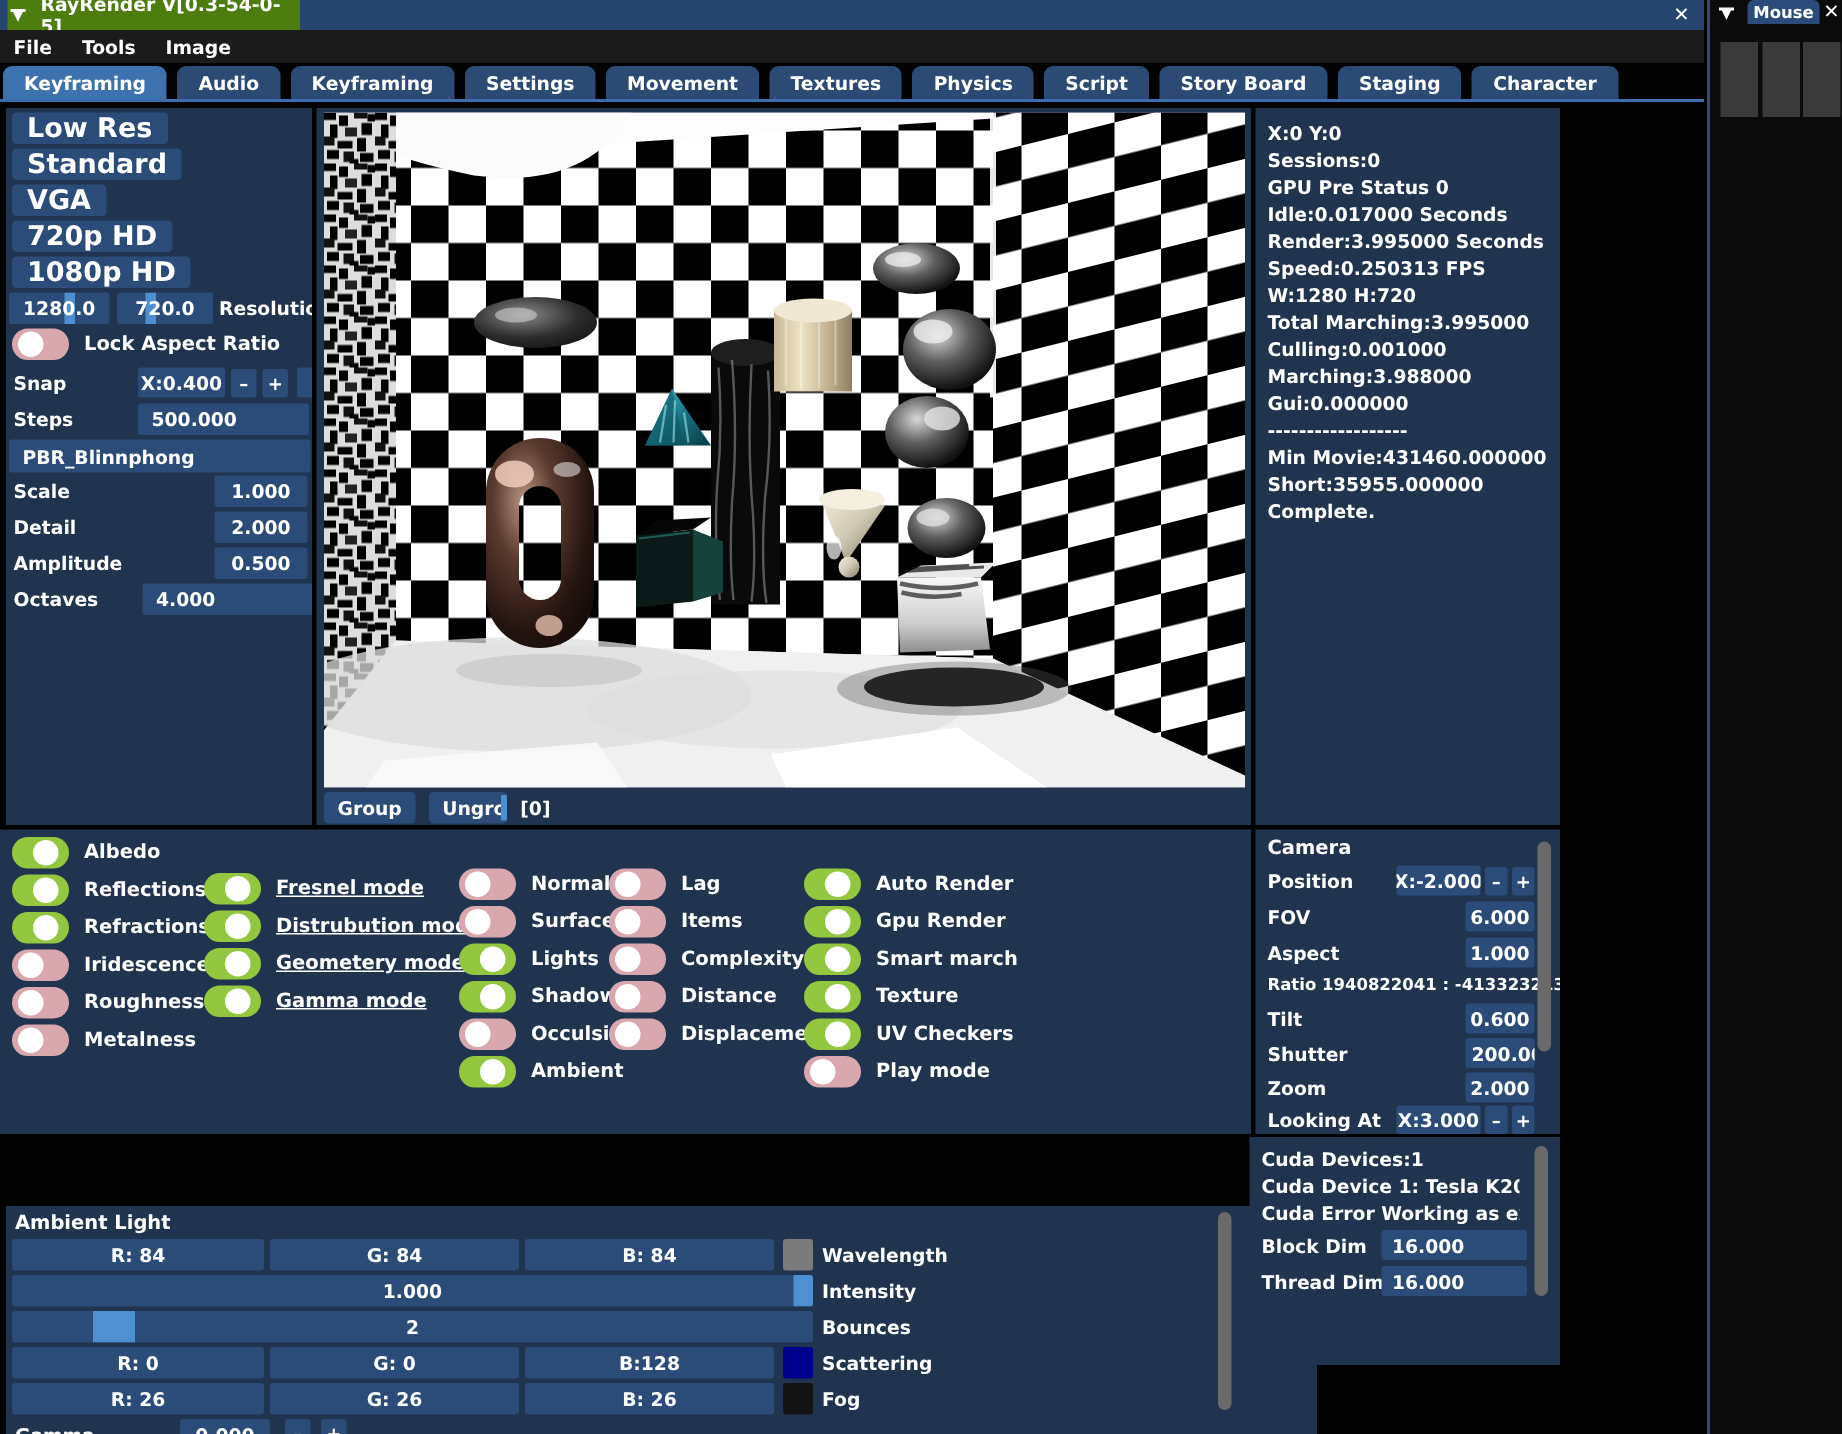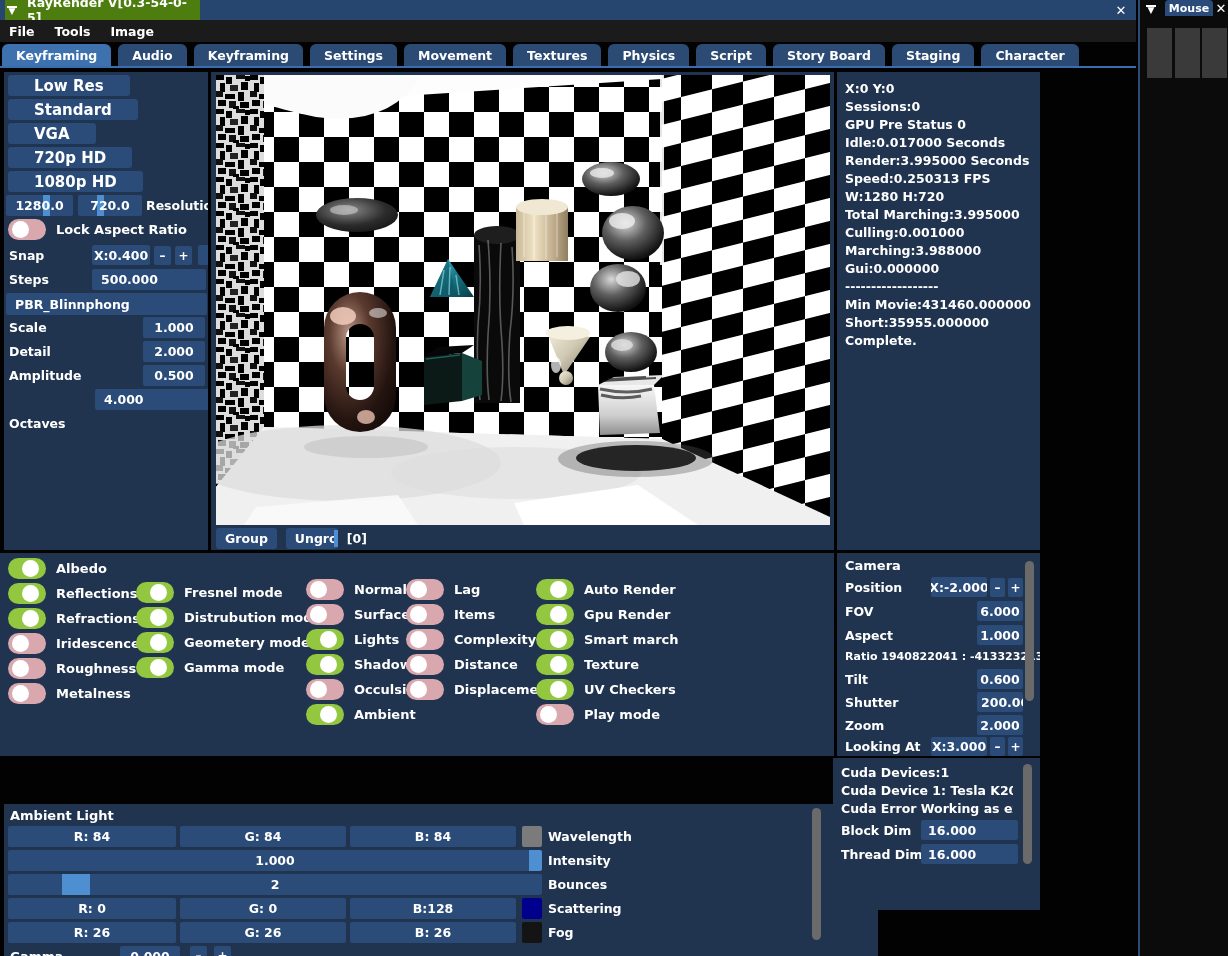--- a/index.html
+++ b/index.html
@@ -21,21 +21,21 @@
     display:flex; align-items:center; gap:20px; padding-left:9px; font-size:12.5px; }
   .tabsrow { position:absolute; left:0; top:44px; width:1136px; height:22px; display:flex; gap:7px; padding-left:2px; }
   .tab { background:#2b4a74; border-radius:6px 6px 0 0; padding:0 14px; height:22px; display:flex;
     align-items:center; font-size:12.5px; white-space:nowrap; }
   .tab.active { background:#3d72ae; }
   .tab-underline { position:absolute; left:0; top:66px; width:1136px; height:2px; background:#3a6db0; }
 
   
   .panel { position:absolute; background:#20344f; overflow:hidden; }
   .btn { background:#2b4c78; color:#fff; border-radius:3px; display:inline-flex; align-items:center;
-    padding:0 26px; height:21px; font-size:15px; white-space:nowrap; }
+    padding:0 10px; height:21px; font-size:18px; white-space:nowrap; }
   .field { position:absolute; background:#2b4c78; border-radius:2px; display:flex; align-items:center;
     justify-content:center; font-size:12.5px; height:21px; overflow:hidden; white-space:nowrap; }
   .field.left { justify-content:flex-start; padding-left:9px; }
   .lbl { position:absolute; font-size:12.5px; white-space:nowrap; }
   .mini { width:17px; height:19px; font-size:12px; justify-content:center; padding:0; }
   .handle { position:absolute; top:0; width:7px; height:100%; background:#4d8fd1; }
   .scrollbar { position:absolute; width:9px; border-radius:5px; background:#6a6a6a; }
 
   
   .tgl { position:absolute; display:flex; flex-direction:column; gap:4px;justify-content:center; }
@@ -135,21 +135,21 @@
     <div class="field left" style="left:88px; top:197px; width:114px;">500.000</div>
 
     <div class="field left" style="left:2px; top:221px; width:201px; height:22px;">PBR_Blinnphong</div>
 
     <span class="lbl" style="left:5px; top:248px;">Scale</span>
     <div class="field" style="left:139px; top:245px; width:62px;">1.000</div>
     <span class="lbl" style="left:5px; top:272px;">Detail</span>
     <div class="field" style="left:139px; top:269px; width:62px;">2.000</div>
     <span class="lbl" style="left:5px; top:296px;">Amplitude</span>
     <div class="field" style="left:139px; top:293px; width:62px;">0.500</div>
-    <span class="lbl" style="left:5px; top:320px;margin-top:24px;">Octaves</span>
+    <span class="lbl" style="left:5px; top:320px;">Octaves</span>
     <div class="field left" style="left:91px; top:317px; width:126px;">4.000</div>
   </div>
 
   <div class="panel" style="left:211px; top:72px; width:623px; height:478px;">
     <svg class="scene" style="position:absolute; left:5px; top:3px;" width="614" height="450" viewBox="0 0 614 450">
       <defs>
         <pattern id="chk" width="50" height="50" patternUnits="userSpaceOnUse" patternTransform="translate(8,12)">
           <rect width="50" height="50" fill="#fff"></rect>
           <rect width="25" height="25" fill="#000"></rect>
           <rect x="25" y="25" width="25" height="25" fill="#000"></rect>
@@ -344,21 +344,21 @@
           </span>
         <span>Roughness</span>
       </div>
         <div class="toggle off">
         <span class="pill">
             <span class="knob"></span>
           </span>
         <span>Metalness</span>
       </div>
       </div>
-    <div class="tgl" style="left:136px; top:29px;">
+    <div class="tgl" style="left:136px; top:29px;text-decoration:underline;">
 
     <div class="toggle on">
         <span class="pill">
             <span class="knob"></span>
           </span>
         <span>Fresnel mode</span>
       </div>
         <div class="toggle on">
         <span class="pill">
             <span class="knob"></span>

